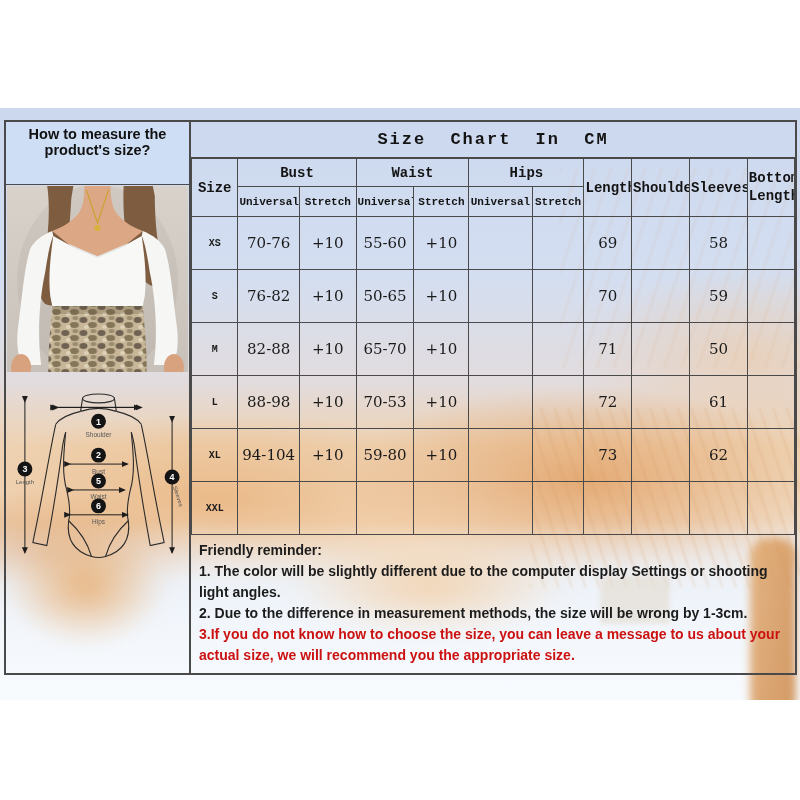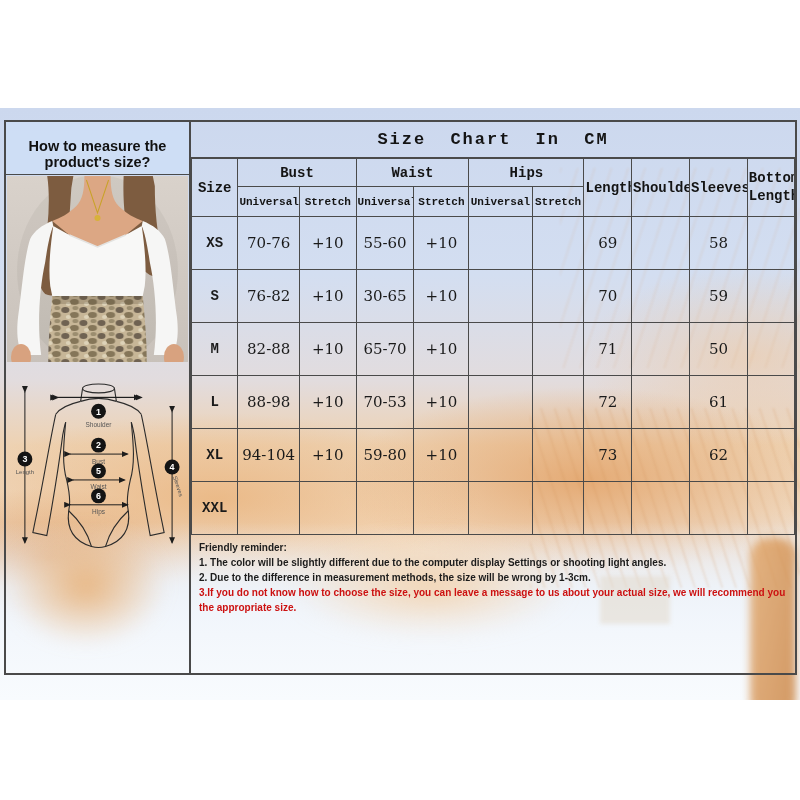--- a/index.html
+++ b/index.html
@@ -35,23 +35,23 @@
   
   .panel{
     position:absolute;left:4px;top:120px;width:793px;height:555px;box-sizing:border-box;
     border:2px solid #4a4a4a;display:flex;
   }
   .left-col{width:185px;flex:none;border-right:2px solid #4a4a4a;box-sizing:border-box;display:flex;flex-direction:column;}
   .right-col{flex:1;display:flex;flex-direction:column;min-width:0;}
 
   
   .measure-heading{
-    height:53px;flex:none;box-sizing:border-box;border-bottom:1.5px solid #4a4a4a;
+    height:63px;flex:none;box-sizing:border-box;border-bottom:1.5px solid #4a4a4a;
     background:rgba(206,222,246,.85);
-    display:flex;flex-direction:column;justify-content:flex-end;align-items:center;
+    display:flex;flex-direction:column;justify-content:flex-start;align-items:center;
     font-size:14.5px;font-weight:600;color:#111;padding:4px 2px;text-align:center;
   }
   .photo-wrap{height:186px;flex:none;margin:1px 1px 0 1px;}
   .photo-wrap svg{display:block;width:100%;height:100%;}
   .diagram-wrap{flex:none;margin-top:8px;height:200px;}
   .diagram-wrap svg{display:block;width:100%;height:100%;overflow:visible;}
 
   
   .chart-title{
     height:36px;flex:none;box-sizing:border-box;border-bottom:1.5px solid #4a4a4a;
@@ -62,25 +62,25 @@
   table.size-table{width:100%;border-collapse:collapse;table-layout:fixed;flex:none;}
   .size-table th,.size-table td{
     border:1.5px solid #4a4a4a;text-align:center;vertical-align:middle;padding:0 1px;
     overflow:hidden;
   }
   .size-table tr.h1 th{height:27px;font-family:"Liberation Mono",monospace;font-size:14px;color:#141414;}
   .size-table tr.h2 th{height:29px;font-family:"Liberation Mono",monospace;font-size:11px;color:#141414;}
   .size-table th.span2{font-size:14px;}
   .size-table th.wrap{font-size:12px;line-height:1.25;}
   .size-table td{height:52px;font-family:"DejaVu Serif",serif;font-size:15px;color:#1a1a1a;}
-  .size-table td.size-cell{font-family:"Liberation Mono",monospace;font-weight:bold;font-size:14px;}
+  .size-table td.size-cell{font-family:"Liberation Mono",monospace;font-weight:bold;font-size:10px;}
 
   .reminder{
     flex:1;box-sizing:border-box;padding:5px 8px 16px 8px;
-    font-size:10px;font-weight:bold;color:#1c1c1c;line-height:1.5;
+    font-size:14px;font-weight:bold;color:#1c1c1c;line-height:1.5;
   }
   .reminder .rem-line{margin:0;}
   .reminder .red{color:#cc1111;}
 </style>
 </head>
 <body>
 
 <div class="scene">
   <div class="acc acc-branch2"></div>
   <div class="acc acc-branch"></div>
@@ -240,21 +240,21 @@
         <td></td>
         <td>69</td>
         <td></td>
         <td>58</td>
         <td></td>
       </tr>
       <tr>
         <td class="size-cell">S</td>
         <td>76-82</td>
         <td>+10</td>
-        <td>30-65</td>
+        <td>50-65</td>
         <td>+10</td>
         <td></td>
         <td></td>
         <td>70</td>
         <td></td>
         <td>59</td>
         <td></td>
       </tr>
       <tr>
         <td class="size-cell">M</td>

